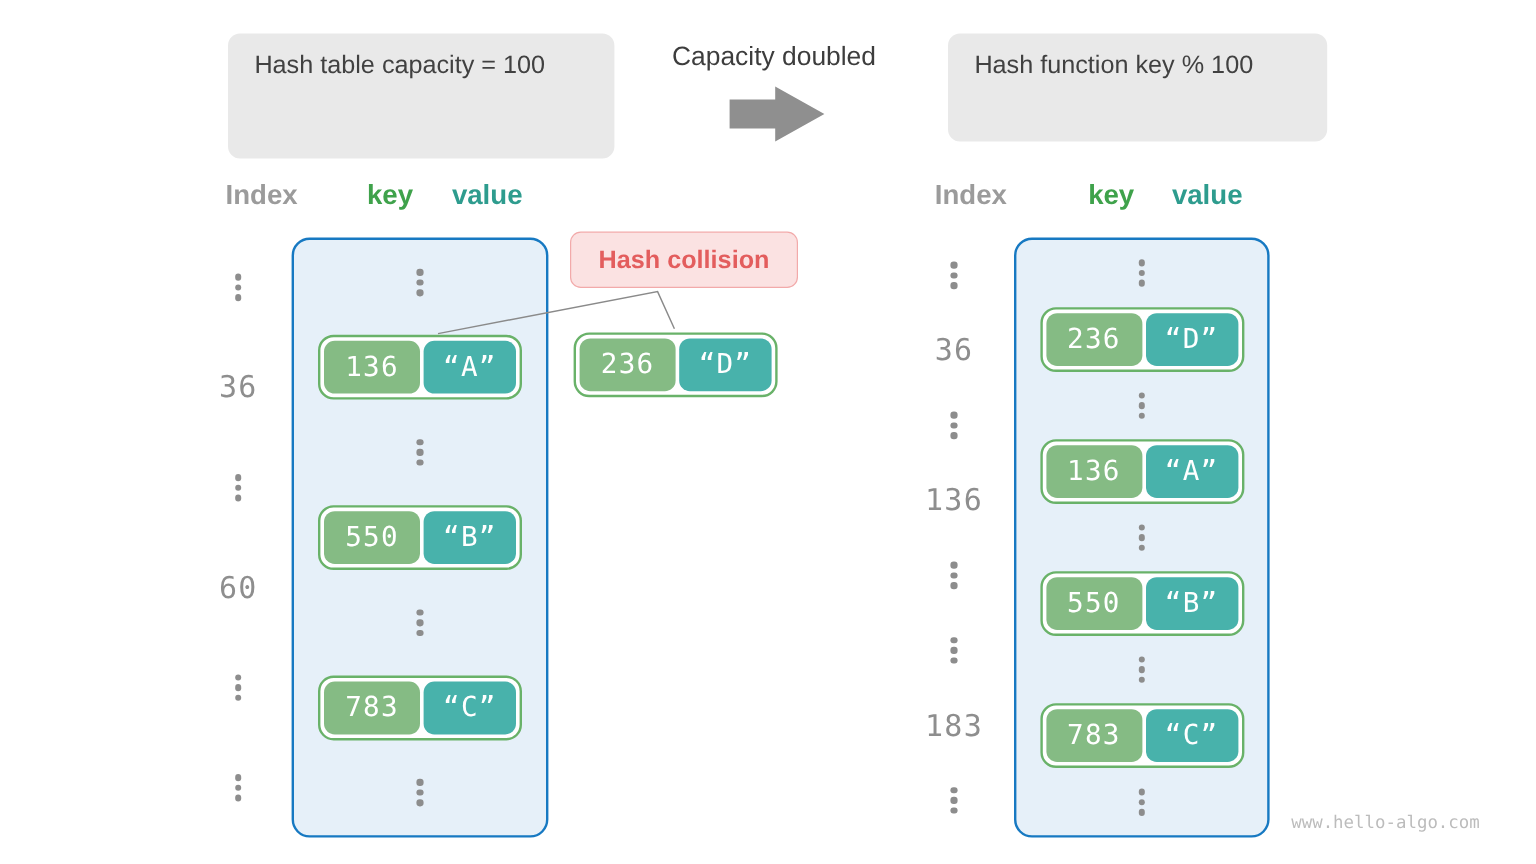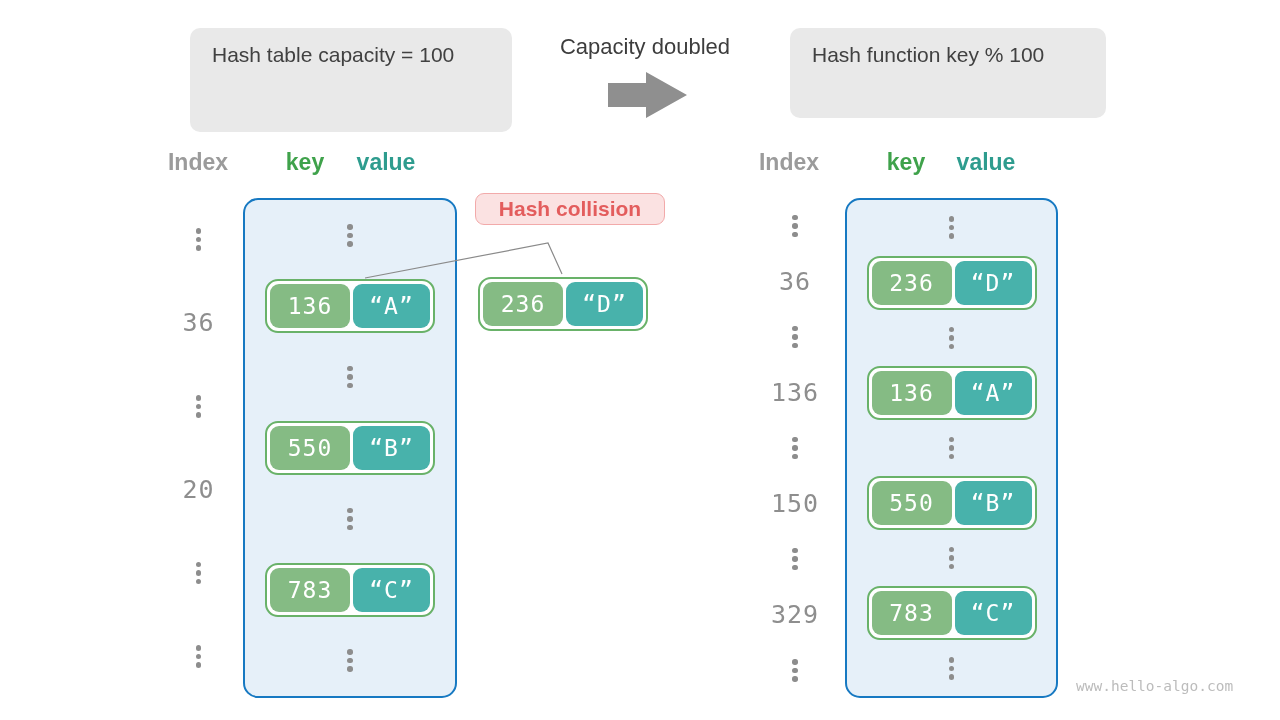--- a/index.html
+++ b/index.html
@@ -19,21 +19,21 @@
 
   .transition-label {
     position:absolute; left:545px; top:34px; width:200px; text-align:center;
     font-size:22px; color:#3d3d3d;
   }
   .arrow-svg { position:absolute; left:600px; top:64px; }
 
   
   .col-header {
     position:absolute; top:149px; transform:translateX(-50%);
-    font-weight:bold; font-size:23px; white-space:nowrap;
+    font-weight:bold; font-size:23px; white-space:nowrap;margin-left:20px;
   }
   .header-index { color:var(--gray-text); }
   .header-key   { color:var(--key-header); }
   .header-value { color:var(--value-header); }
 
   
   .htable { position:absolute; top:198px; display:flex; }
   .htable-left  { left:154px; }
   .htable-right { left:745px; }
   .index-column { display:flex; flex-direction:column; height:500px; }
@@ -64,21 +64,21 @@
   .kbox, .vbox {
     display:flex; align-items:center; justify-content:center; height:44px;
     border-radius:9px; color:#ffffff;
     font-family:"DejaVu Sans Mono", monospace; font-size:23px; letter-spacing:1px;
   }
   .kbox { width:80px; background:var(--key-fill); }
   .vbox { width:77px; background:var(--value-fill); }
 
   
   .collision-badge {
-    position:absolute; left:475px; top:193px; width:190px; height:32px;
+    position:absolute; left:475px; top:193px; width:190px; height:47px;
     background:var(--collision-fill); border:1.5px solid var(--collision-border);
     border-radius:9px; display:flex; align-items:center; justify-content:center;
     font-size:21px; font-weight:bold; color:var(--collision-text);
   }
   .collision-pair { position:absolute; left:478px; top:277px; }
   .lines-svg { position:absolute; left:0; top:0; pointer-events:none; }
 
   .watermark {
     position:absolute; left:1076px; top:678px;
     font-family:"DejaVu Sans Mono", monospace; font-size:14.5px; color:#bcbcbc;text-align:center;
@@ -123,21 +123,21 @@
           <span class="idx">36</span>
         </div>
         <div class="cell">
           <div class="dots">
             <i></i>
             <i></i>
             <i></i>
           </div>
         </div>
         <div class="cell">
-          <span class="idx">20</span>
+          <span class="idx">60</span>
         </div>
         <div class="cell">
           <div class="dots">
             <i></i>
             <i></i>
             <i></i>
           </div>
         </div>
         <div class="cell">
           <div class="dots">
@@ -220,31 +220,28 @@
           <span class="idx">136</span>
         </div>
         <div class="cell">
           <div class="dots">
             <i></i>
             <i></i>
             <i></i>
           </div>
         </div>
         <div class="cell">
-          <span class="idx">150</span>
-        </div>
-        <div class="cell">
-          <div class="dots">
-            <i></i>
-            <i></i>
-            <i></i>
-          </div>
-        </div>
-        <div class="cell">
-          <span class="idx">329</span>
+          <div class="dots">
+            <i></i>
+            <i></i>
+            <i></i>
+          </div>
+        </div>
+        <div class="cell">
+          <span class="idx">183</span>
         </div>
         <div class="cell">
           <div class="dots">
             <i></i>
             <i></i>
             <i></i>
           </div>
         </div>
       </div>
     <div class="bucket-container">

